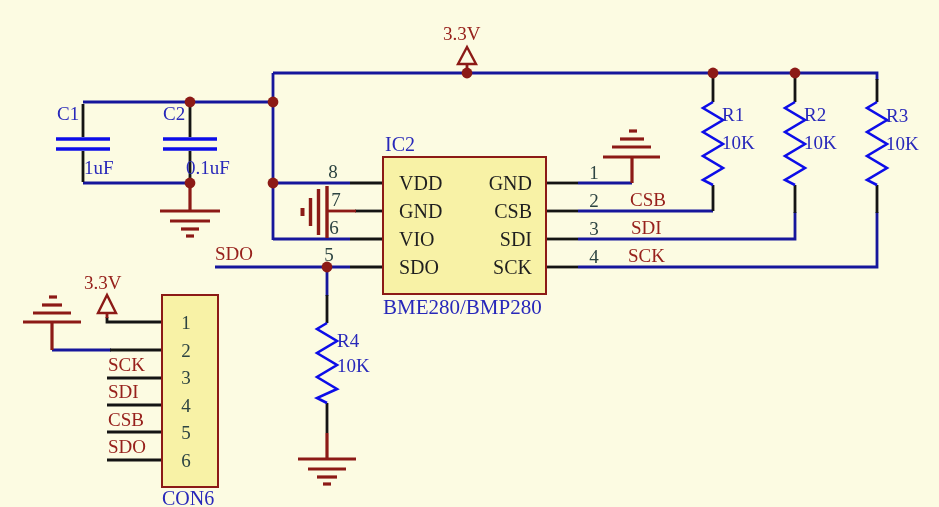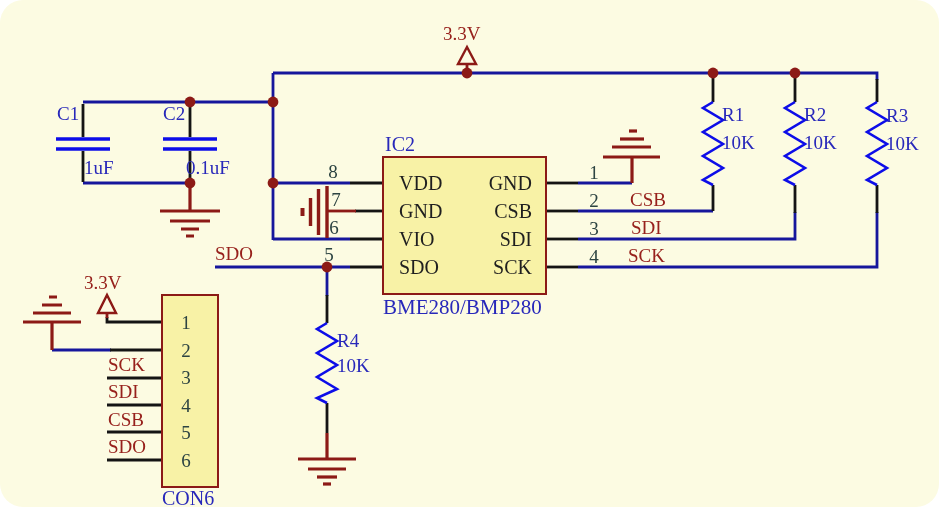--- a/index.html
+++ b/index.html
@@ -2,21 +2,20 @@
 <html><head>
 <meta charset="utf-8">
 <style>
   html,body{margin:0;padding:0;}
   body{font-family:"Liberation Serif", serif;}
   .sheet{
     position:relative;
     width:939px;height:507px;
     background:#fcfbe2;
     overflow:hidden;
-    border-radius:23px;
   }
   svg{display:block;}
   text{font-family:"Liberation Serif", serif;}
   .designator{fill:#2828ba;font-size:19px;}
   .designator-lg{fill:#2828ba;font-size:20px;}
   .netlabel{fill:#97211c;font-size:19px;}
   .pinname{fill:#1f1f1f;font-size:20px;}
   .pinnum{fill:#2d4442;font-size:19px;text-anchor:middle;}
 </style>
 </head>

